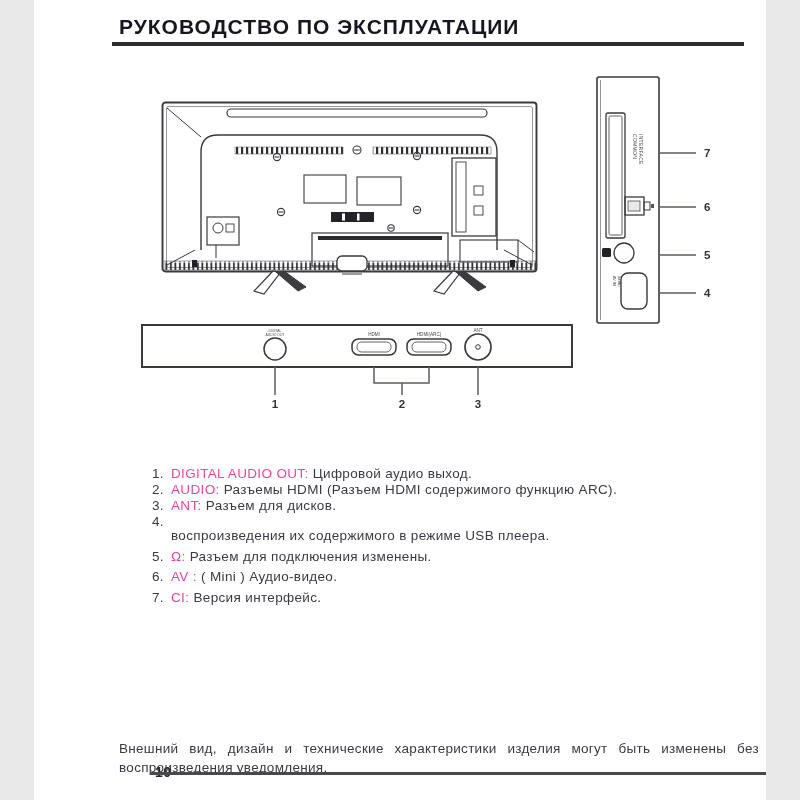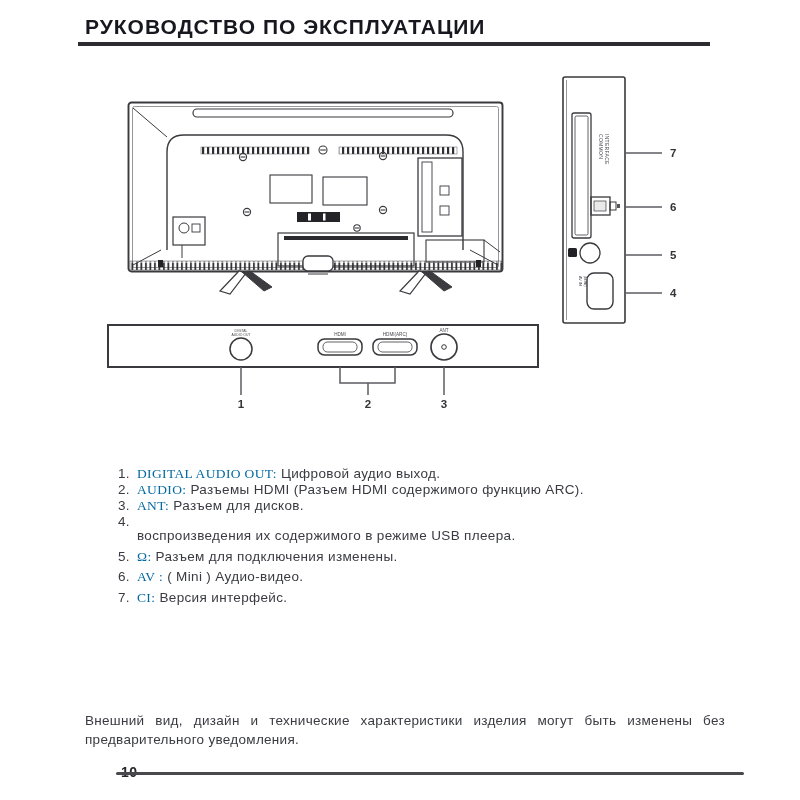--- a/index.html
+++ b/index.html
@@ -1,41 +1,41 @@
 <!DOCTYPE html>
 <html><head>
 <meta charset="utf-8">
 <style>
   html,body{margin:0;padding:0;background:#e9e9e9;}
   #page{
-    position:relative;width:800px;height:800px;background:#ffffff;
+    position:relative;width:732px;height:800px;background:#ffffff;
     font-family:"Liberation Sans", sans-serif;color:#33343a;overflow:hidden;
     margin:0 auto;
   }
   
   .title{
     position:absolute;left:85px;top:15px;font-size:21px;font-weight:800;
     letter-spacing:1px;color:#17171f;white-space:nowrap;
   }
   .title-rule{position:absolute;left:78px;top:42px;width:632px;height:3.5px;background:#2c2c31;}
   
   .svgabs{position:absolute;}
   svg text{font-family:"Liberation Sans", sans-serif;}
   
   .legend{position:absolute;left:118px;top:466px;width:576px;font-size:13.5px;line-height:15.5px;letter-spacing:0.35px;color:#3a3b42;}
   .legend-item{display:flex;margin:0 0 0.5px 0;}
   .legend-item.gap{margin-top:5px;}
   .legend-num{width:19px;flex:0 0 19px;}
   .legend-body{flex:1;}
-  .term{color:#0369a1;font-family:Liberation Serif, serif;}
+  .term{color:#ec4899;}
   .spread{display:block;text-align:justify;text-align-last:justify;}
   .wrapline{display:block;margin-top:14px;}
   
   .note{position:absolute;left:85px;top:712px;width:640px;font-size:13.5px;line-height:18.5px;letter-spacing:0.3px;color:#3a3b42;}
-  .just{text-align:justify;text-align-last:justify;}
+  .just{text-align:justify;text-align-last:justify;margin-top:28px;}
   
   .page-num{position:absolute;left:85px;top:764px;font-size:14px;font-weight:700;color:#26262b;letter-spacing:0.5px;margin-left:36px;}
   .footer-rule{position:absolute;left:116px;top:772px;width:628px;height:3px;background:#48484d;border-radius:2px;}
 </style>
 </head>
 <body>
 
 <div id="page">
 
   <div class="title">РУКОВОДСТВО ПО ЭКСПЛУАТАЦИИ</div>
@@ -244,19 +244,19 @@
       <span class="legend-body"><span class="term">AV :</span> <span>( Mini )  Аудио-видео.</span></span>
     </div>
     <div class="legend-item gap">
       <span class="legend-num">7.</span>
       <span class="legend-body"><span class="term">CI:</span> <span>Версия интерфейс.</span></span>
     </div>
   </div>
 
   <div class="note">
     <div class="just">Внешний вид, дизайн и технические характеристики изделия могут быть изменены без</div>
-    <div>предварительного уведомления.</div>
+    <div>воспроизведения уведомления.</div>
   </div>
 
   <div class="page-num">10</div>
   <div class="footer-rule"></div>
 
 </div>
 
 </body></html>

